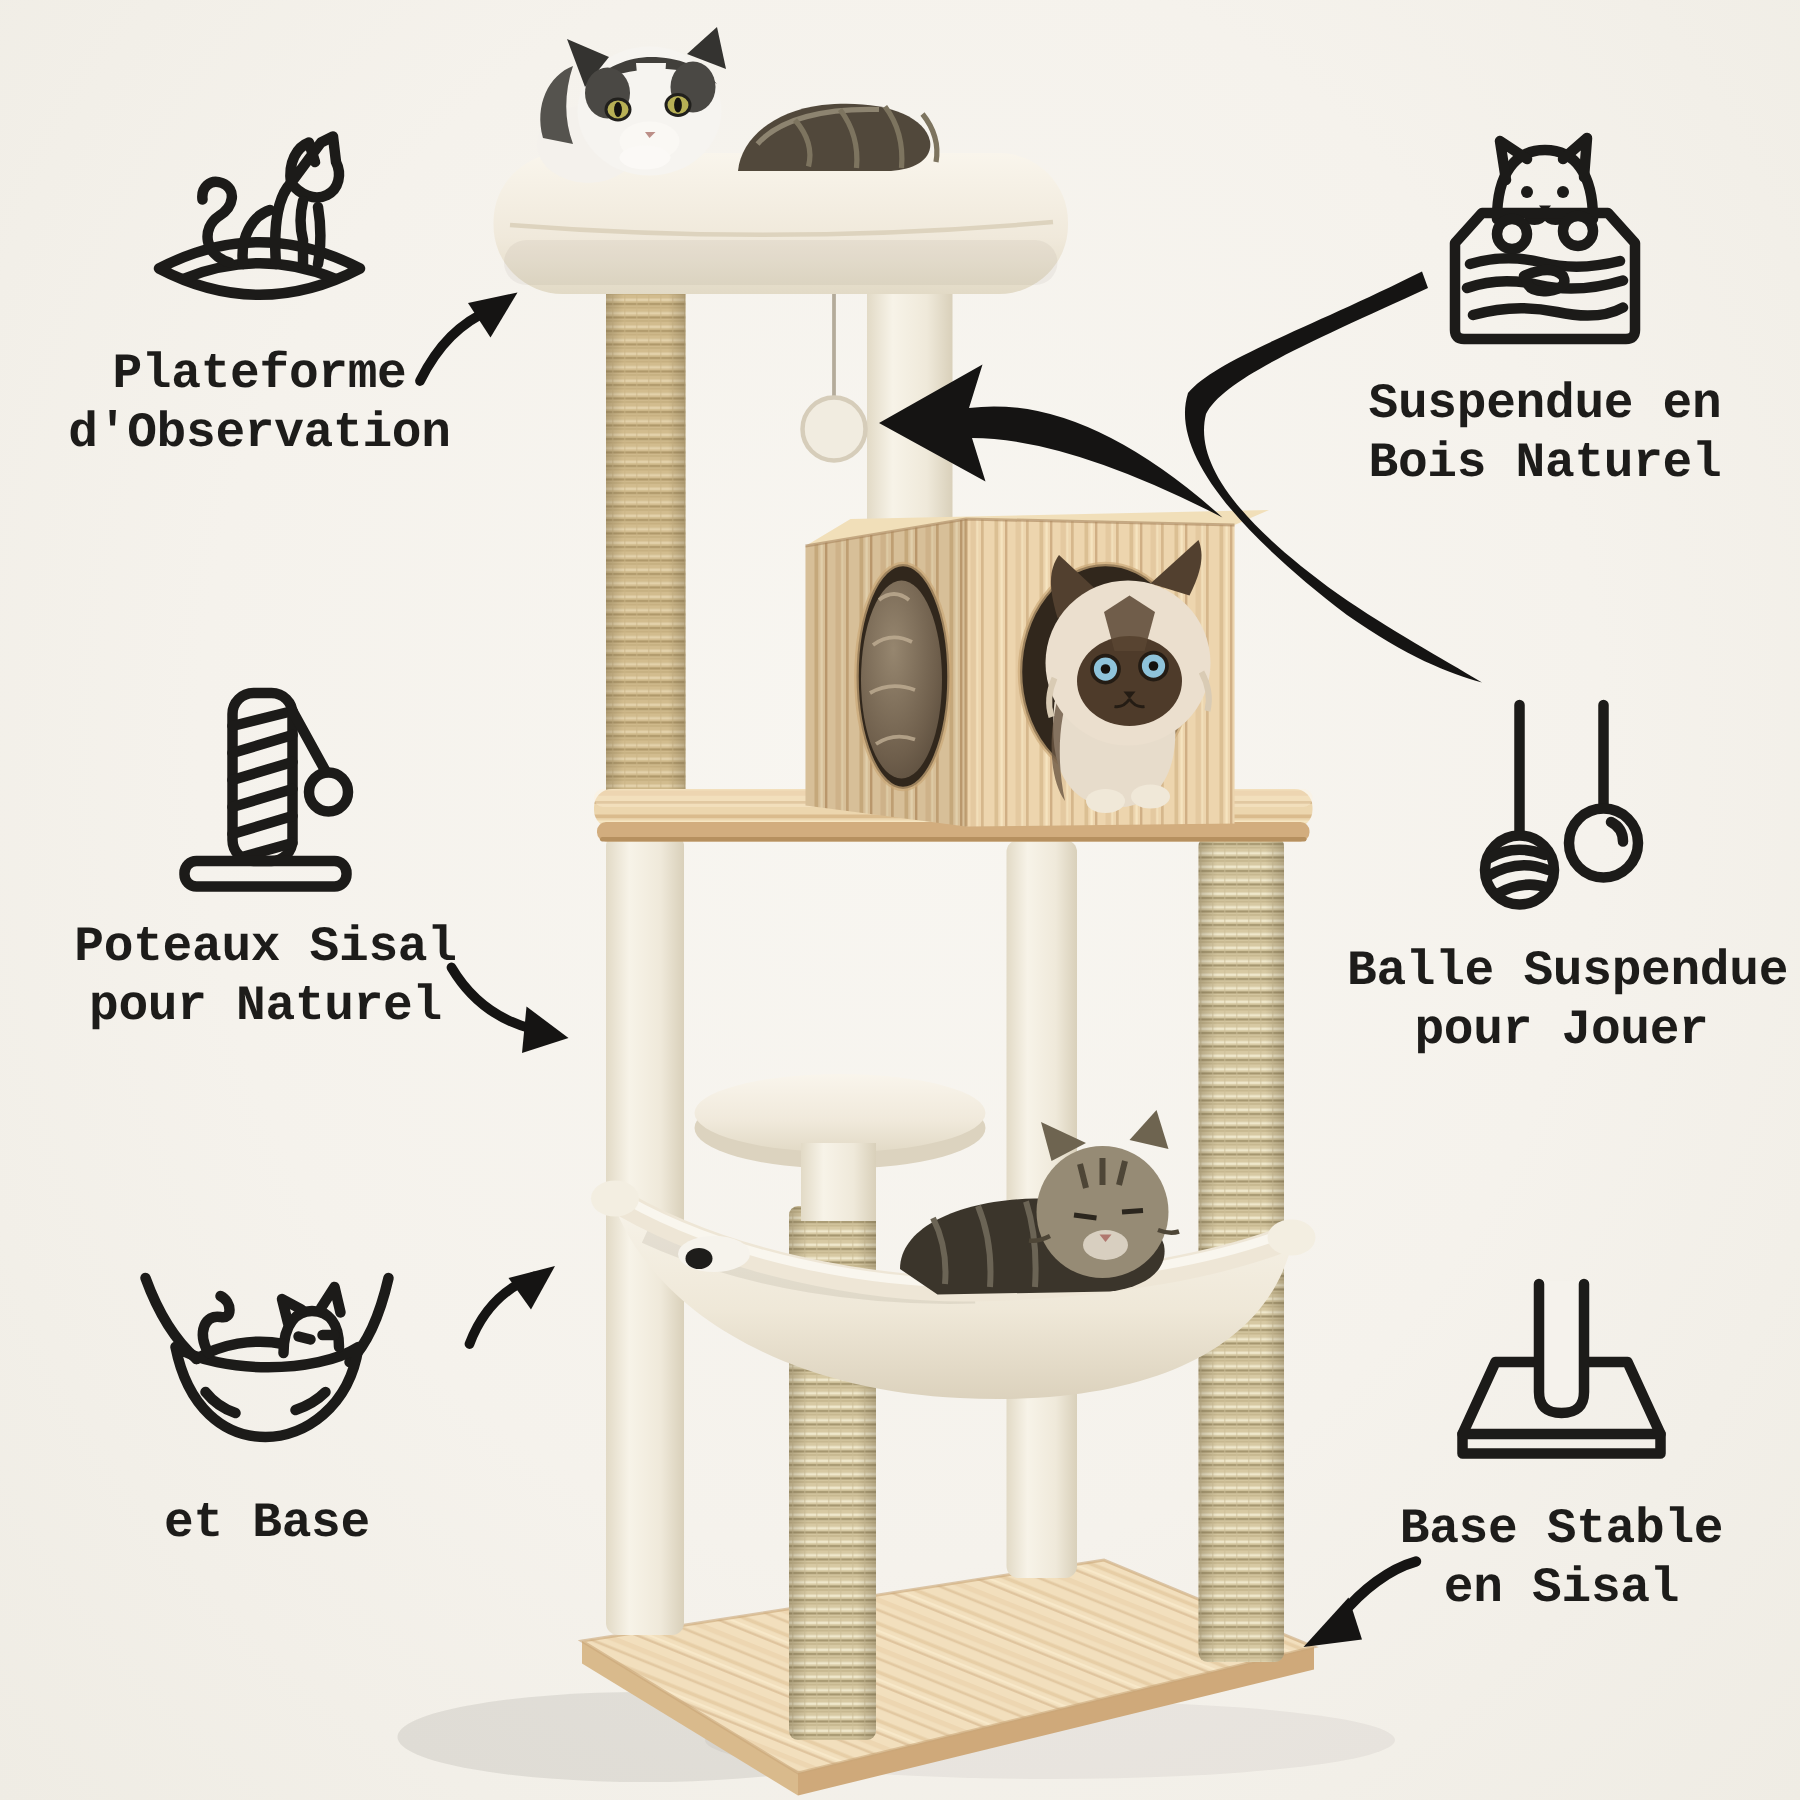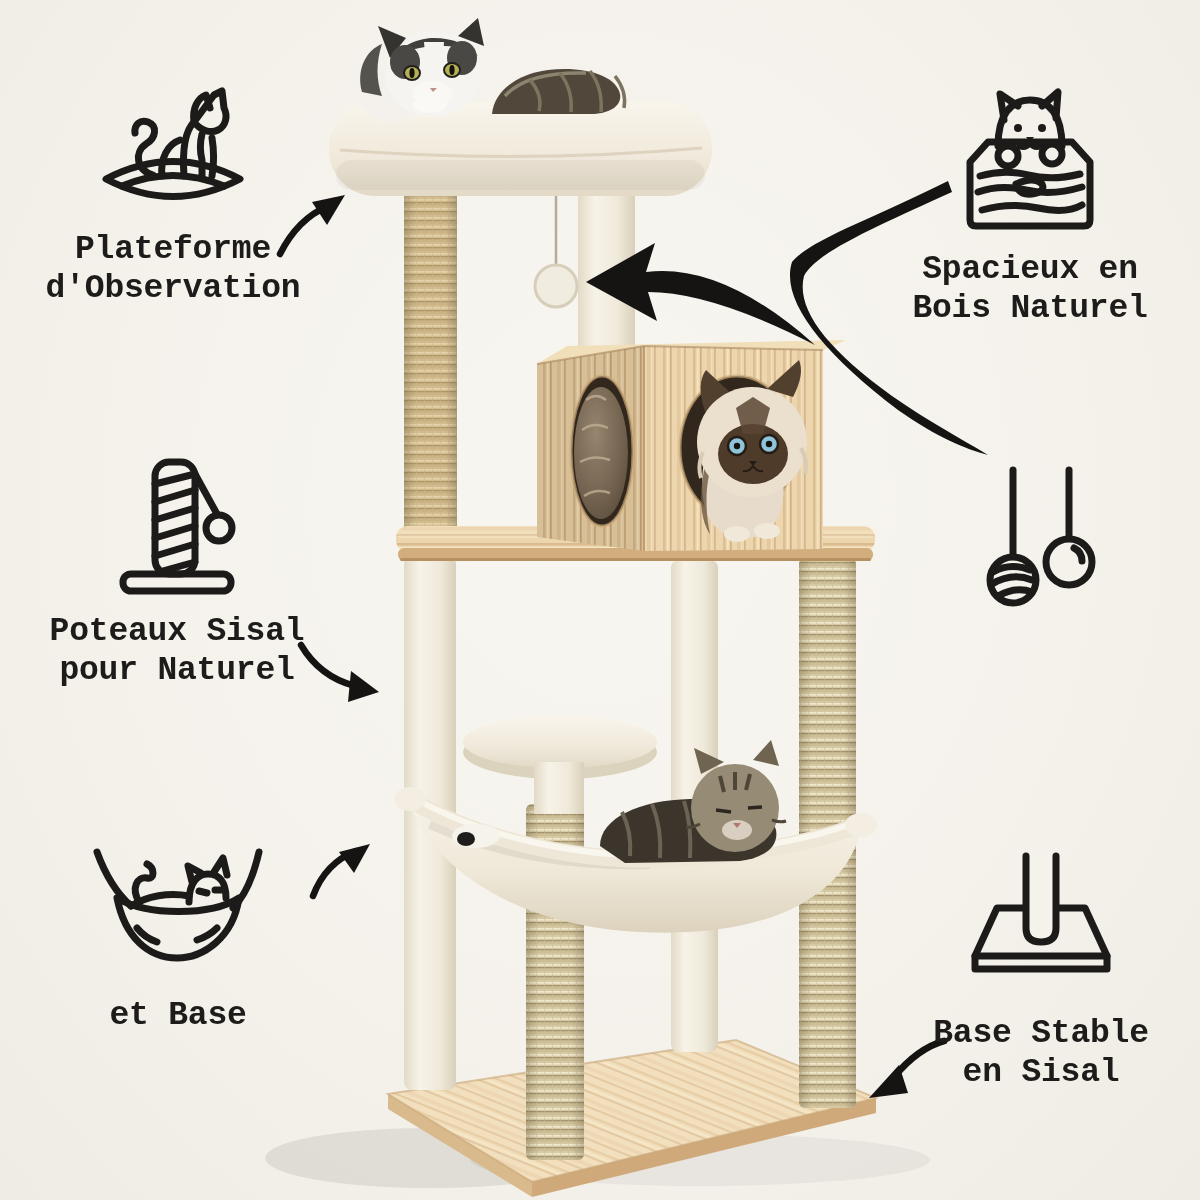--- a/index.html
+++ b/index.html
@@ -17,21 +17,21 @@
   .c-plateforme .label{margin-top:16px;}
   .c-cachette{left:888px;top:84px;width:284px;}
   .c-cachette .label{margin-top:18px;}
   .c-poteaux{left:32px;top:456px;width:290px;}
   .c-poteaux .label{margin-top:14px;}
   .c-balle{left:898px;top:466px;width:286px;}
   .c-balle .label{margin-top:16px;}
   .c-hamac{left:26px;top:846px;width:304px;}
   .c-hamac .label{margin-top:28px;}
   .c-base{left:898px;top:852px;width:286px;}
-  .c-base .label{margin-top:40px;}
+  .c-base .label{margin-top:26px;}
   .ic{stroke:#1c1b19;stroke-width:7;fill:none;stroke-linecap:round;stroke-linejoin:round;}
   .icf{fill:#1c1b19;stroke:none;}
 </style>
 </head>
 <body>
 
 <div class="stage">
 
   <svg class="layer" viewBox="0 0 1200 1200" aria-hidden="true">
     <defs>
@@ -290,21 +290,21 @@
       <path class="ic" d="M70,58 Q66,64 60,62 M70,58 Q74,64 80,62" stroke-width="4"></path>
       <path class="ic" d="M10,78 L28,58 L112,58 L130,78 L130,136 Q130,142 124,142 L16,142 Q10,142 10,136 Z"></path>
       <circle class="ic" cx="48" cy="72" r="10" fill="#f5f2ec"></circle>
       <circle class="ic" cx="92" cy="70" r="10" fill="#f5f2ec"></circle>
       <path class="ic" d="M20,92 Q44,85 68,91 T120,90" stroke-width="5"></path>
       <path class="ic" d="M18,108 Q40,100 66,106 T122,103" stroke-width="5"></path>
       <path class="ic" d="M22,126 Q50,118 78,124 T122,121" stroke-width="5"></path>
       <path class="ic" d="M56,100 Q74,92 82,100 Q86,108 72,110 Q60,111 58,104" stroke-width="5"></path>
     </svg>
     <div class="label">
-      <span>Spacieux en</span>
+      <span>Suspendue en</span>
       <span>Bois Naturel</span>
     </div>
   </div>
 
   <div class="callout c-poteaux">
     <svg class="icon" width="124" height="142" viewBox="0 0 124 142">
       <rect class="ic" x="40" y="6" width="40" height="112" rx="14"></rect>
       <path class="ic" d="M40,28 L80,18 M40,46 L80,34 M40,64 L80,52 M40,82 L80,70 M40,100 L80,88 M44,116 L80,106" stroke-width="6"></path>
       <path class="ic" d="M80,18 L102,58" stroke-width="6"></path>
       <circle class="ic" cx="104" cy="72" r="13"></circle>
@@ -318,20 +318,24 @@
 
   <div class="callout c-balle">
     <svg class="icon" width="122" height="146" viewBox="0 0 122 146">
       <path class="ic" d="M33,4 L33,90"></path>
       <circle class="ic" cx="33" cy="114" r="23"></circle>
       <path class="ic" d="M13,106 Q30,96 50,104 M12,118 Q32,106 52,114 M18,130 Q36,120 52,126" stroke-width="5"></path>
       <path class="ic" d="M89,4 L89,72"></path>
       <circle class="ic" cx="89" cy="96" r="23"></circle>
       <path class="ic" d="M94,82 Q102,86 102,95" stroke-width="5"></path>
     </svg>
+    <div class="label">
+      <span>Balle Suspendue</span>
+      <span>pour Jouer</span>
+    </div>
   </div>
 
   <div class="callout c-hamac">
     <svg class="icon" width="186" height="122" viewBox="0 0 186 122">
       <path class="ic" d="M12,6 C20,28 30,46 46,60"></path>
       <path class="ic" d="M174,6 C168,32 160,50 148,62"></path>
       <path class="ic" d="M32,52 C62,70 126,70 154,52 C148,92 118,112 92,112 C64,112 40,92 32,52 Z"></path>
       <path class="ic" d="M104,56 C104,36 113,28 123,28 C134,28 141,36 141,52"></path>
       <path class="ic" d="M107,36 L103,20 L116,27 M129,26 L138,12 L142,29"></path>
       <path class="ic" d="M114,45 L122,47 M130,44 L138,44" stroke-width="5"></path>

